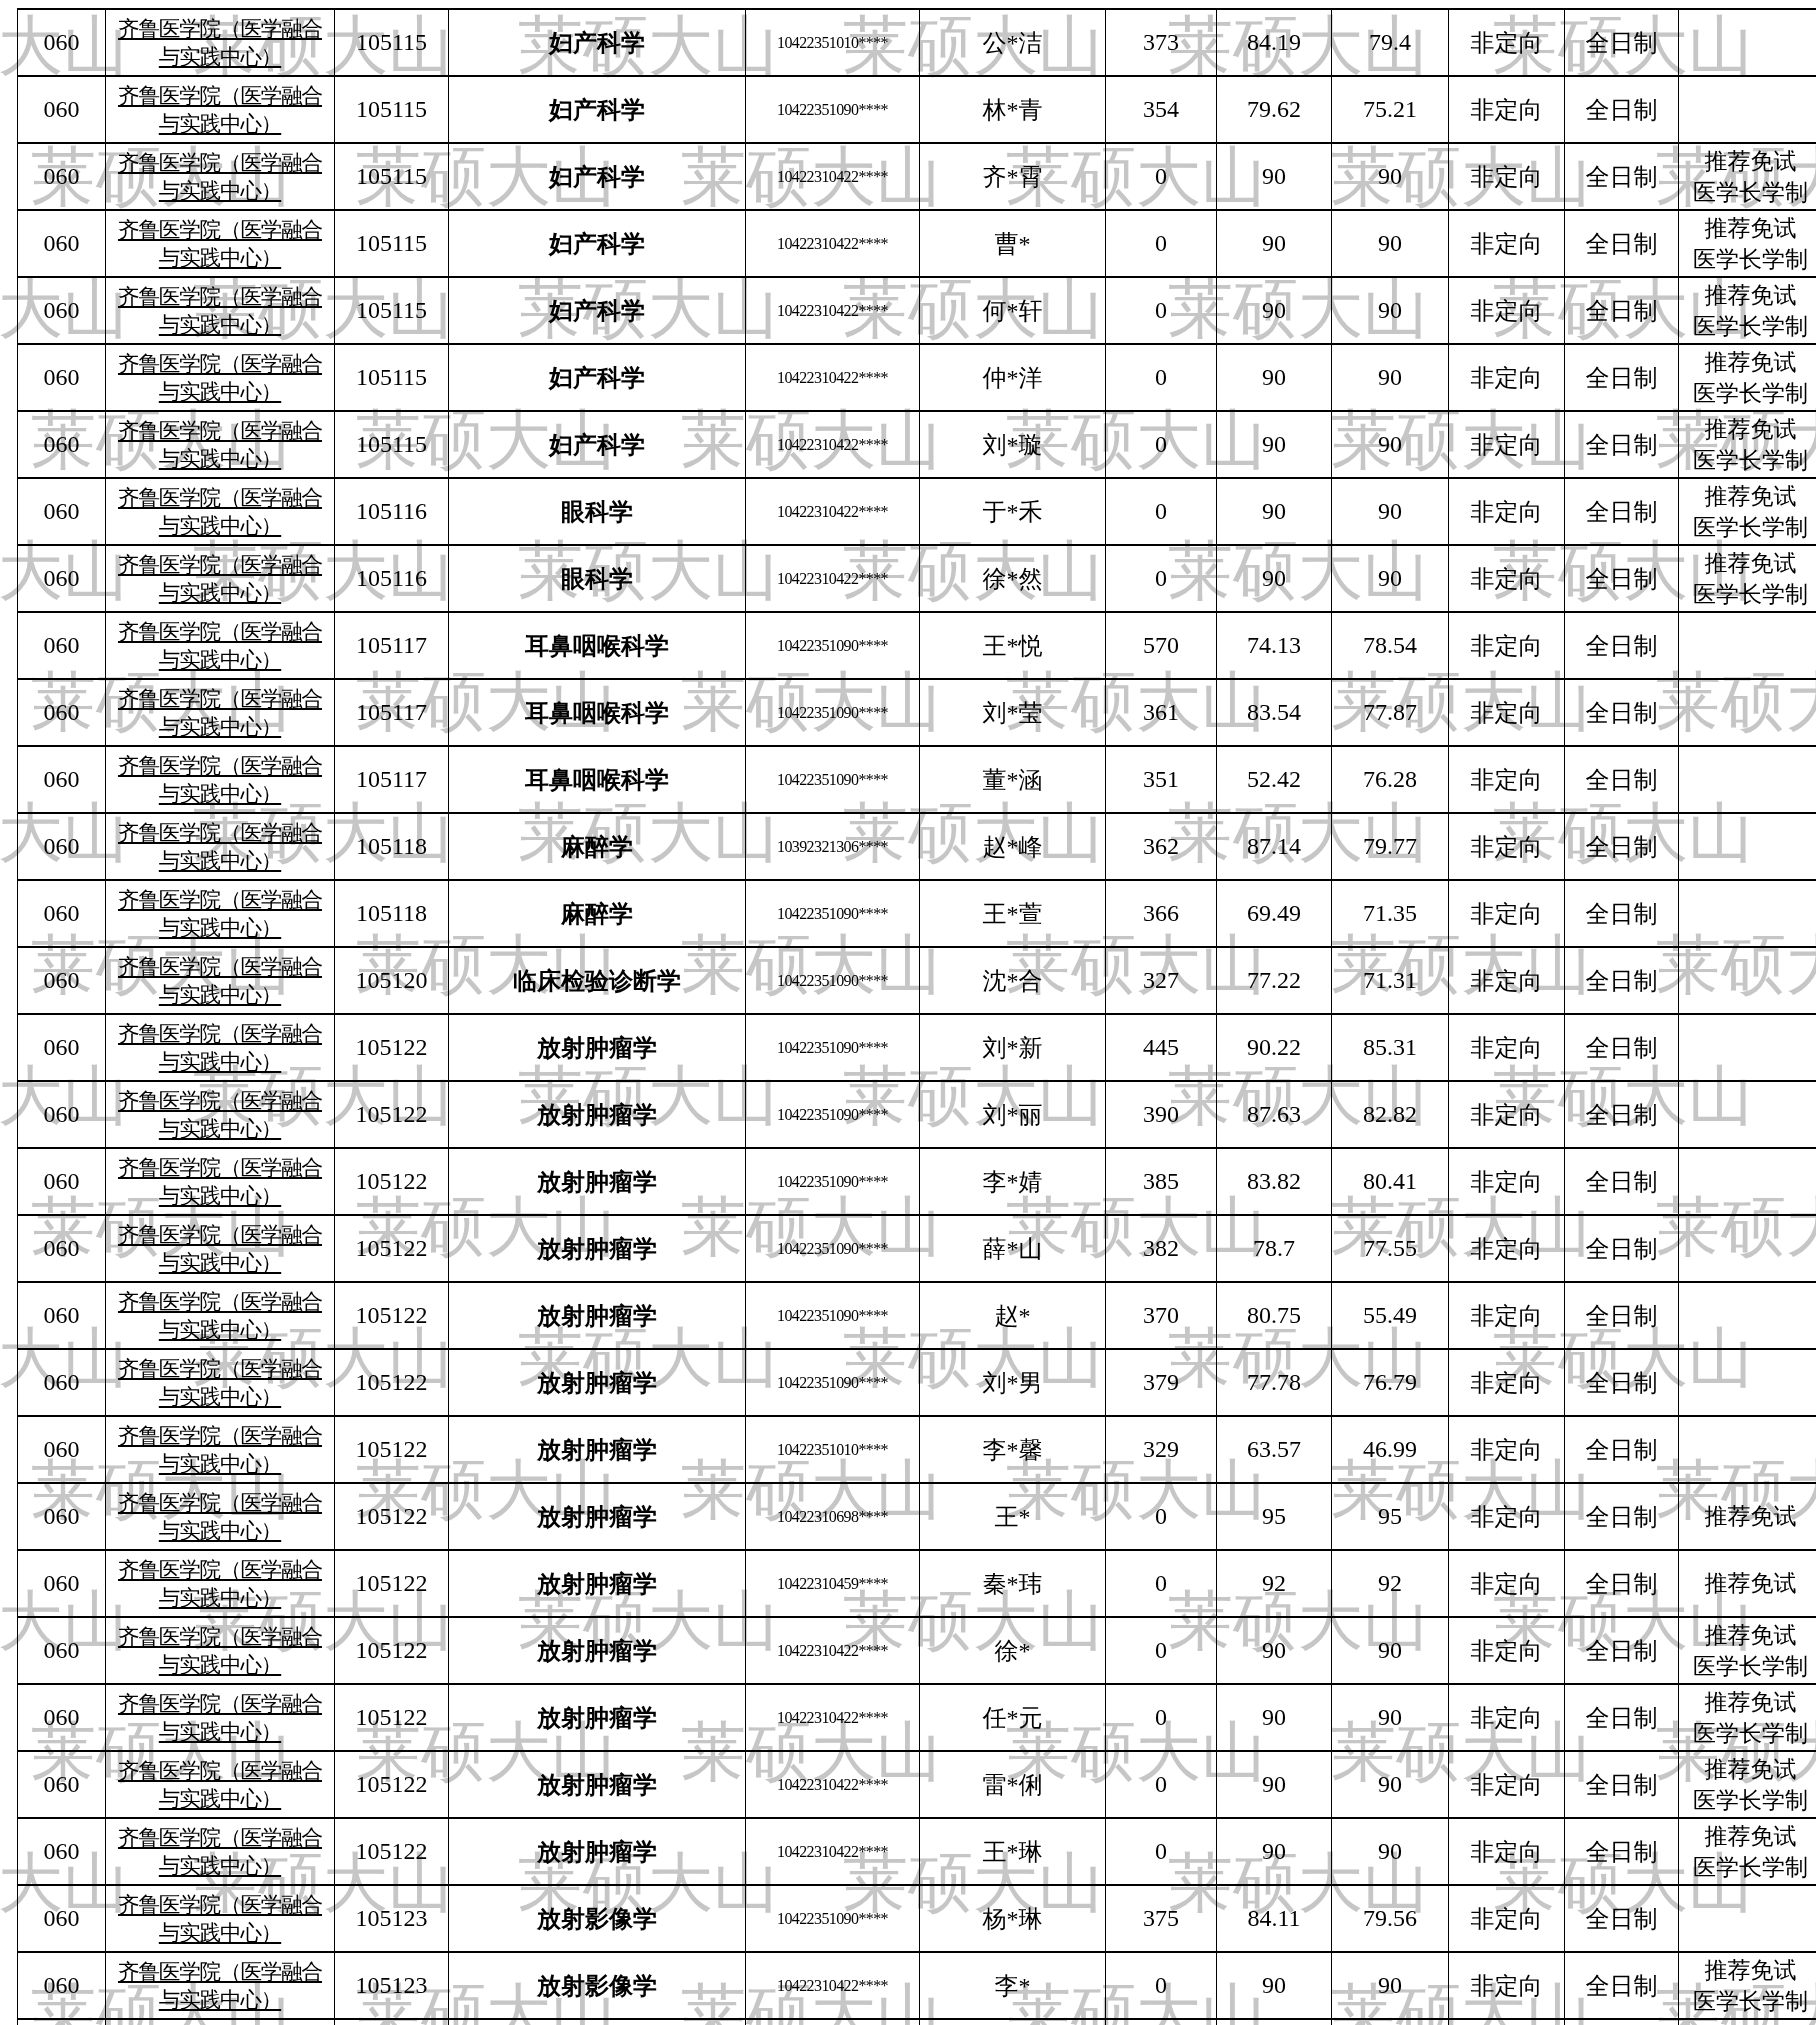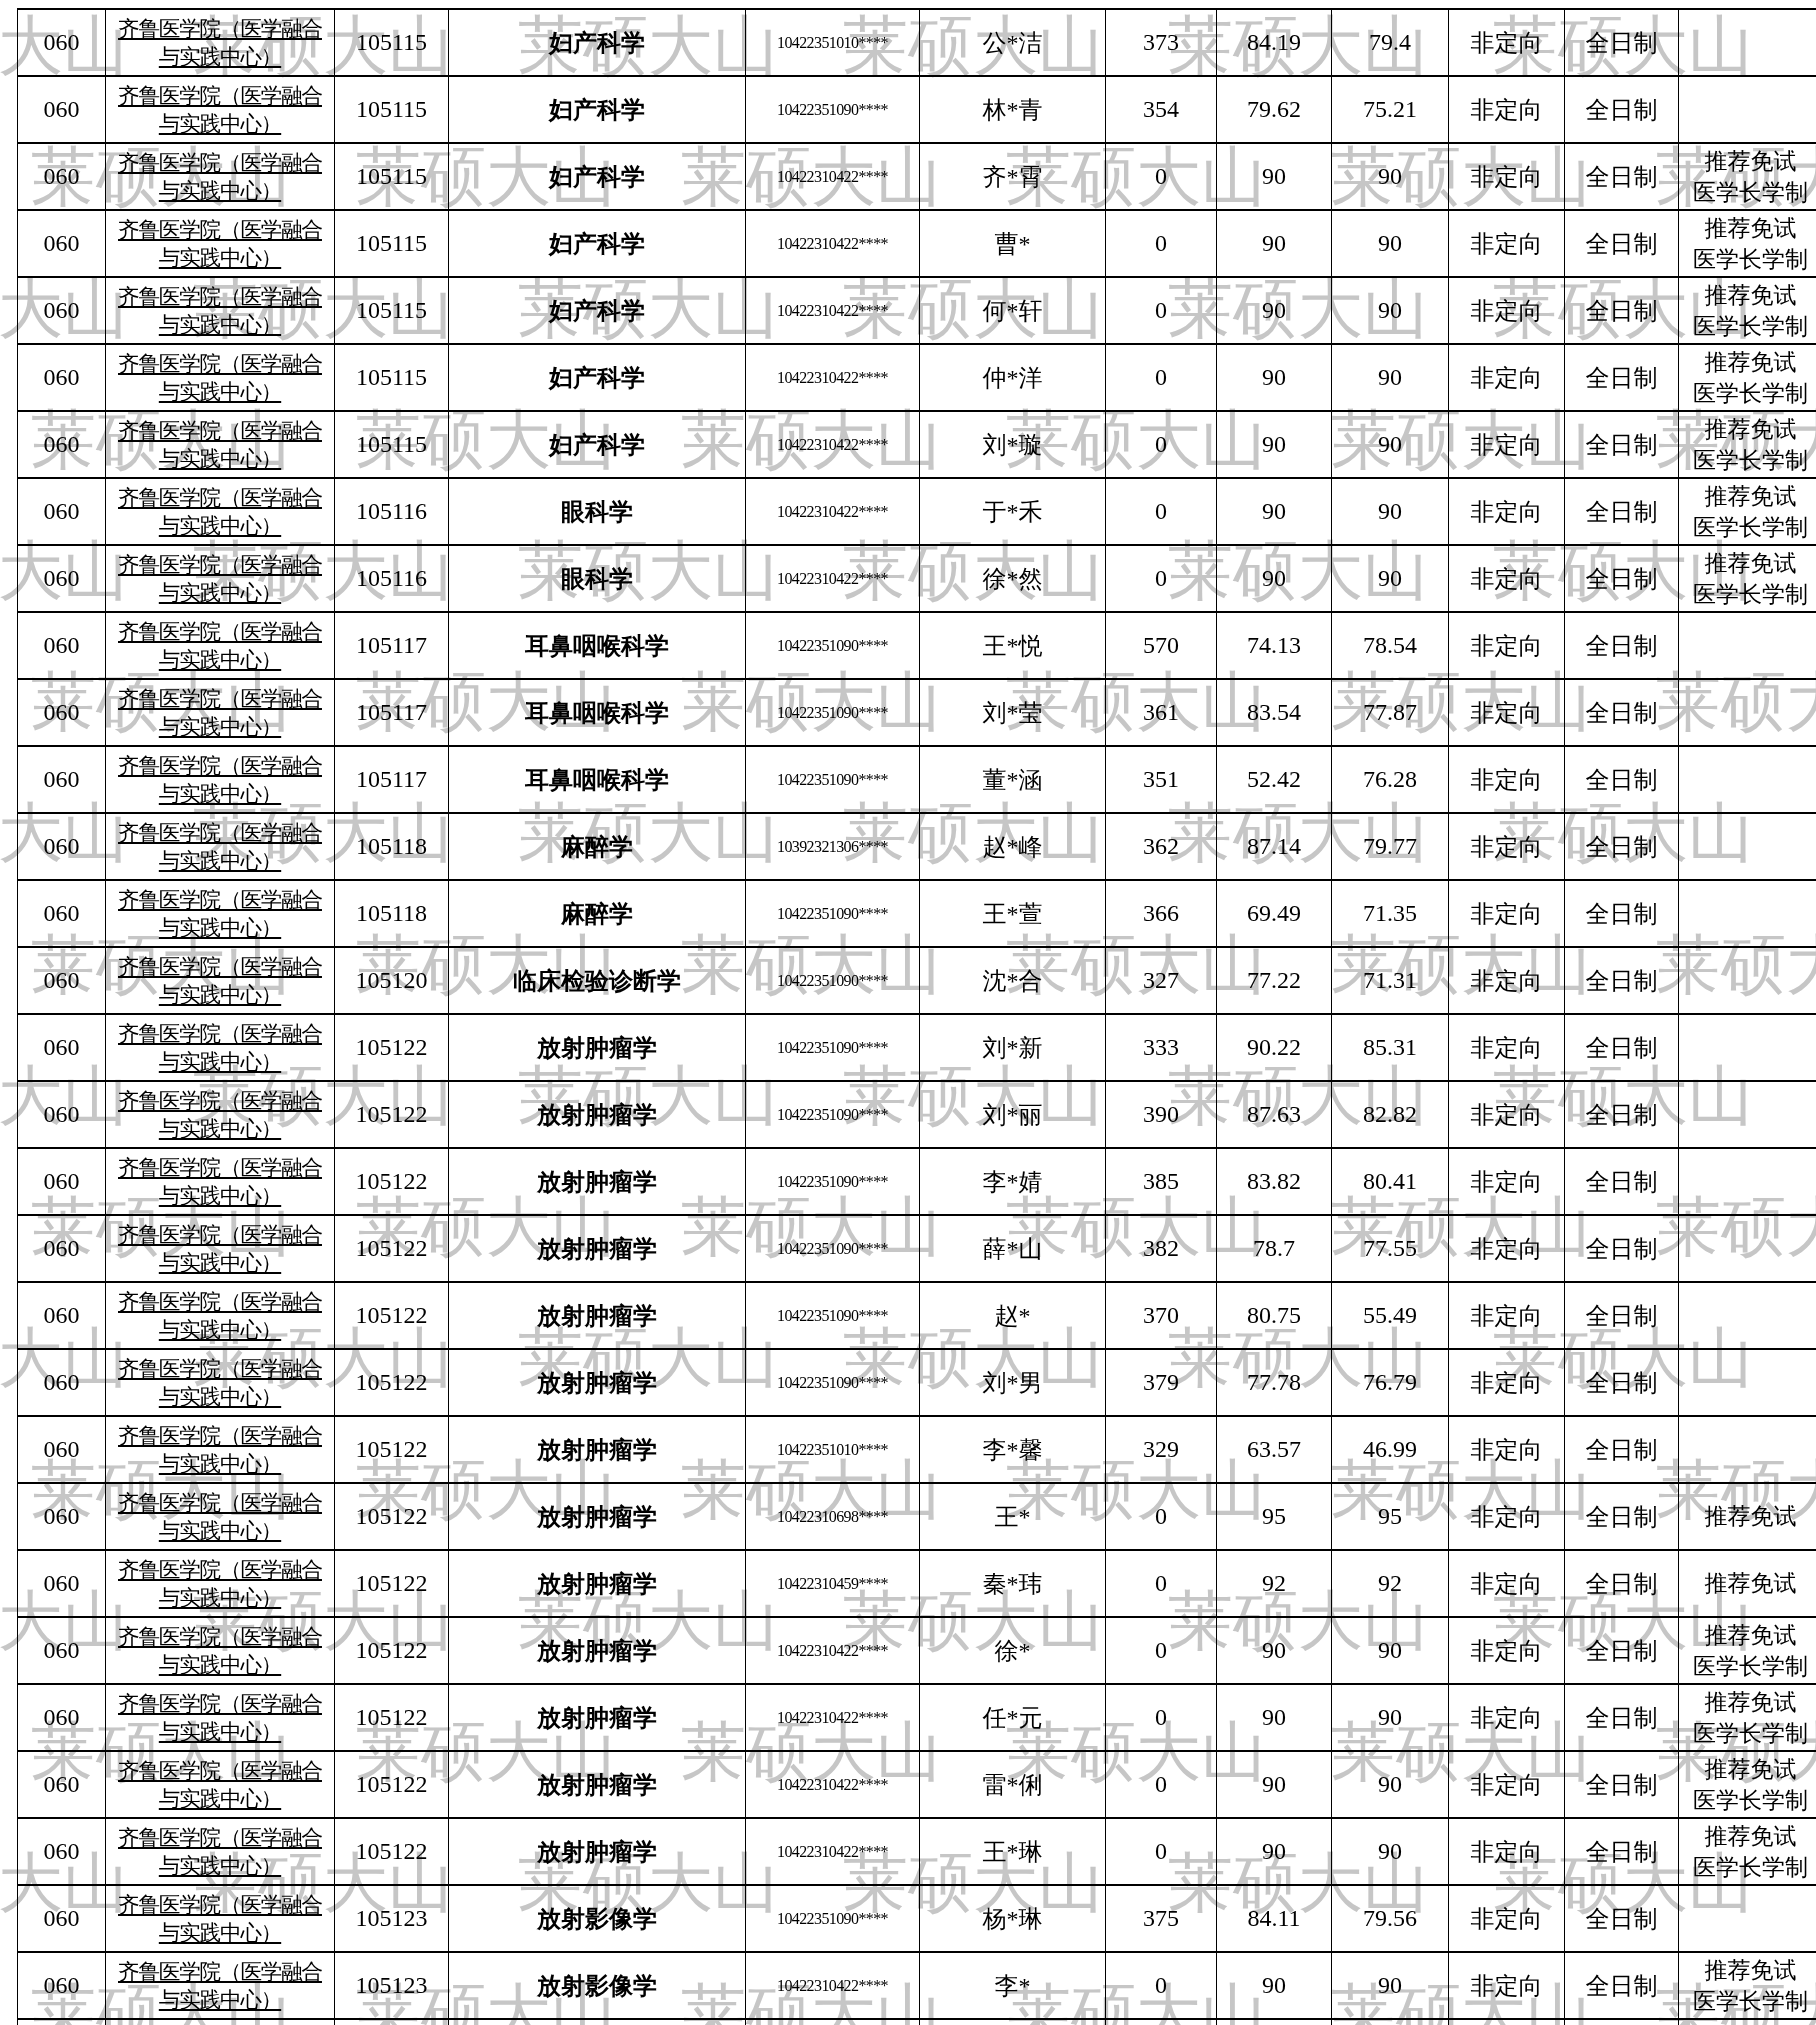--- a/index.html
+++ b/index.html
@@ -312,21 +312,21 @@
           <td class="col-study_mode">全日制</td>
           <td class="col-remark"></td>
         </tr>
         <tr>
           <td class="col-unit_code">060</td>
           <td class="col-department">齐鲁医学院（医学融合与实践中心）</td>
           <td class="col-major_code">105122</td>
           <td class="col-major_name">放射肿瘤学</td>
           <td class="col-candidate_no">10422351090****</td>
           <td class="col-name">刘*新</td>
-          <td class="col-initial_score">333</td>
+          <td class="col-initial_score">445</td>
           <td class="col-retest_score">90.22</td>
           <td class="col-overall_score">85.31</td>
           <td class="col-orientation">非定向</td>
           <td class="col-study_mode">全日制</td>
           <td class="col-remark"></td>
         </tr>
         <tr>
           <td class="col-unit_code">060</td>
           <td class="col-department">齐鲁医学院（医学融合与实践中心）</td>
           <td class="col-major_code">105122</td>

